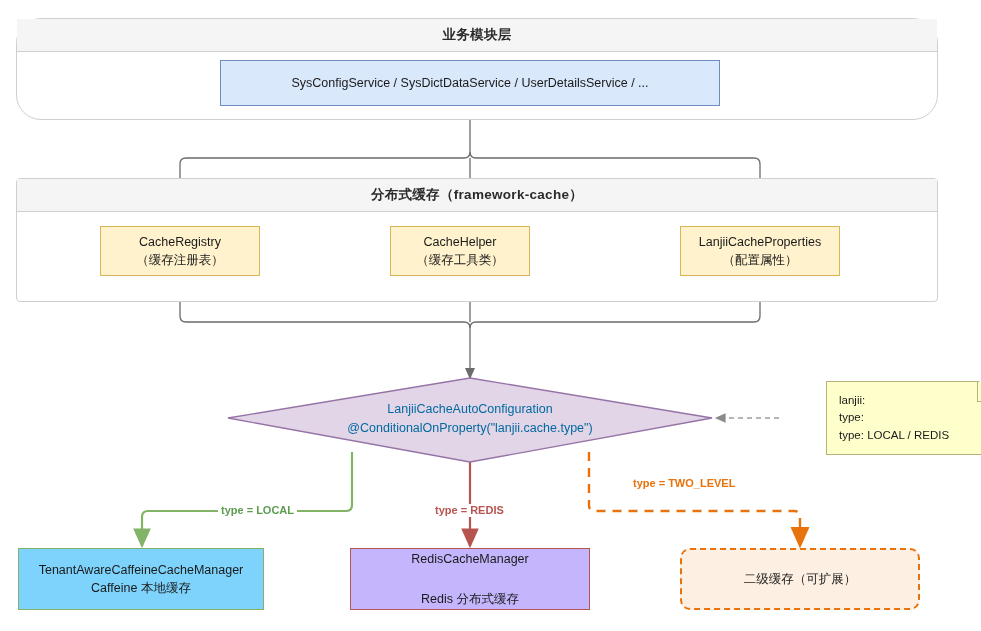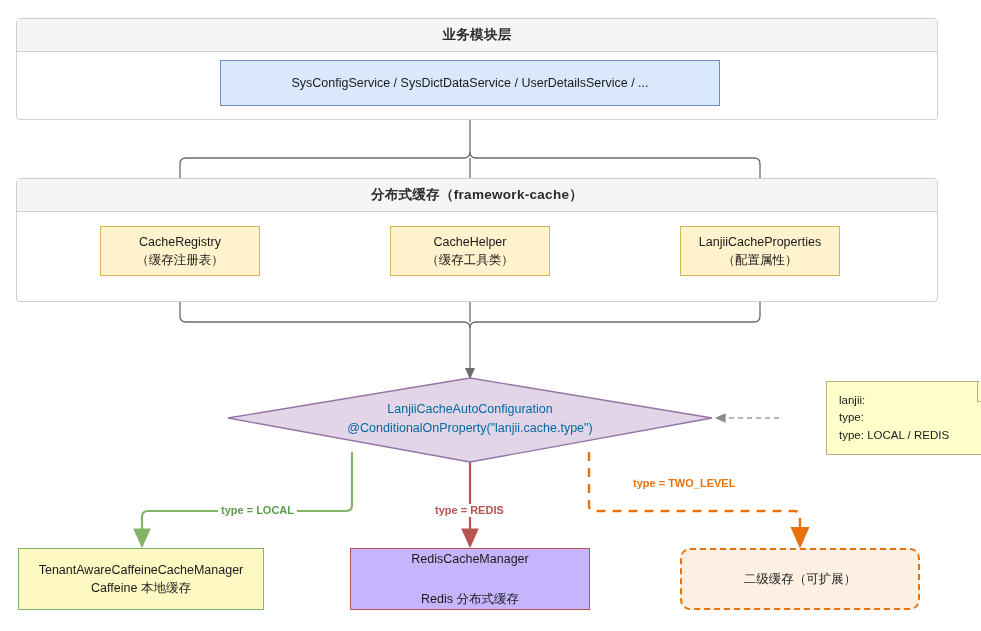--- a/index.html
+++ b/index.html
@@ -47,21 +47,21 @@
     justify-content: center;
     text-align: center;
     font-size: 12.5px;
     line-height: 1.45;
     color: #1a1a1a;
   }
   .node .l2 { display: block; }
 
   .node-blue   { background: #dae8fc; border: 1.4px solid #6c8ebf; }
   .node-yellow { background: #fff2cc; border: 1.4px solid #d6b656; }
-  .node-green  { background: #fef9c3; border: 1.4px solid #82b366; }
+  .node-green  { background: #7dd3fc; border: 1.4px solid #82b366; }
   .node-red    { background: #c4b5fd; border: 1.4px solid #b85450; gap: 21px; }
   .node-orange {
     background: #fdf0e2;
     border: 2px dashed #e8730c;
     border-radius: 10px;
   }
 
   
   .note {
     background: #ffffcc;
@@ -159,38 +159,38 @@
 
     <path d="M352,452 L352,505 Q352,511 346,511 L148,511 Q142,511 142,517 L142,546" stroke="#82b366" stroke-width="2.2" fill="none" marker-end="url(#ah-green)"></path>
 
     <path d="M470,462 L470,546" stroke="#b85450" stroke-width="2.2" fill="none" marker-end="url(#ah-red)"></path>
 
     <path d="M589,452 L589,505 Q589,511 595,511 L794,511 Q800,511 800,517 L800,546" stroke="#e8730c" stroke-width="2.4" fill="none" stroke-dasharray="9,7" marker-end="url(#ah-orange)"></path>
 
     <polygon points="470,378 712,418 470,462 228,418" fill="#e1d5e7" stroke="#9673a6" stroke-width="1.4"></polygon>
   </svg>
 
-  <div class="abs lane" style="left:16px; top:18px; width:922px; height:102px;">
+  <div class="abs lane" style="left:16px; top:18px; width:922px; height:102px;border-radius:25px;">
     <div class="lane-header" style="height:32px;">业务模块层</div>
   </div>
 
   <div class="abs node node-blue" style="left:220px; top:60px; width:500px; height:46px;">
     <span>SysConfigService / SysDictDataService / UserDetailsService / ...</span>
   </div>
 
   <div class="abs lane" style="left:16px; top:178px; width:922px; height:124px;">
     <div class="lane-header" style="height:32px;">分布式缓存（framework-cache）</div>
   </div>
 
   <div class="abs node node-yellow" style="left:100px; top:226px; width:160px; height:50px;">
     <span>CacheRegistry</span>
     <span class="l2">（缓存注册表）</span>
   </div>
 
-  <div class="abs node node-yellow" style="left:390px; top:226px; width:160px; height:50px;">
+  <div class="abs node node-yellow" style="left:390px; top:226px; width:140px; height:50px;">
     <span>CacheHelper</span>
     <span class="l2">（缓存工具类）</span>
   </div>
 
   <div class="abs node node-yellow" style="left:680px; top:226px; width:160px; height:50px;">
     <span>LanjiiCacheProperties</span>
     <span class="l2">（配置属性）</span>
   </div>
 
   <div class="diamond-text" style="left:280px; top:400px; width:380px;">

